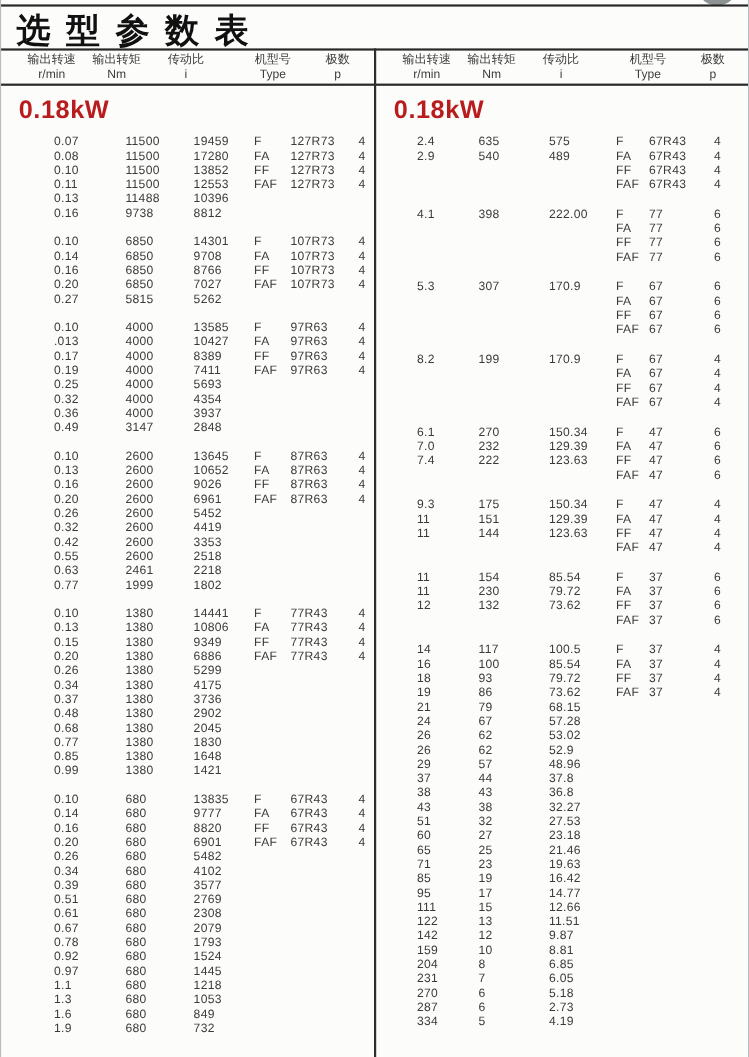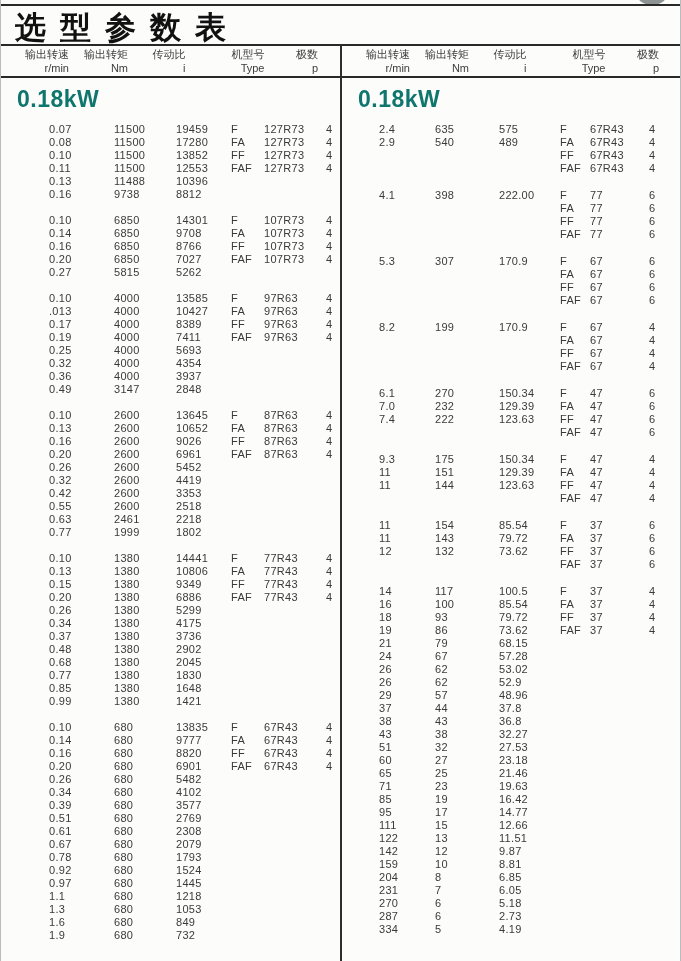--- a/index.html
+++ b/index.html
@@ -17,30 +17,30 @@
   .blob{position:absolute;top:-16px;left:636px;width:30px;height:21px;border-radius:50%;background:#8d9292;}
 
   .title{
     position:absolute;top:7px;left:0;width:100%;margin:0;text-align:left;
     font-size:31px;font-weight:bold;color:#111;letter-spacing:14px;text-indent:14px;white-space:nowrap;
   }
 
   .hdr{position:absolute;top:46px;height:30px;width:340px;}
   .hdr-left{left:0;}
   .hdr-right{left:341px;}
-  .hcell{position:absolute;top:1px;transform:translateX(-50%);text-align:right;
+  .hcell{position:absolute;top:1px;transform:translateX(-50%);text-align:center;
          font-size:11px;line-height:14px;color:#3d3d3d;white-space:nowrap;}
   .hcell .unit{display:block;}
   .h0{left:46px}.h1{left:105px}.h2{left:168px}.h3{left:247px}.h4{left:306px}
 
   .content{position:absolute;top:79px;left:0;width:681px;}
   .panel{position:absolute;top:0;width:340px;}
   .panel-left{left:0;}
   .panel-right{left:341px;}
-  .power{font-size:23px;font-weight:bold;color:#0f766e;margin:8px 0 12px 16px;
+  .power{font-size:23px;font-weight:bold;color:#b91c1c;margin:8px 0 12px 16px;
          line-height:24px;letter-spacing:0.5px;}
   .group{margin-bottom:13px;}
   .panel-right .group{margin-bottom:14px;}
   .row{height:13px;line-height:13px;font-size:11px;white-space:nowrap;color:#3a3a3a;}
   .row span{display:inline-block;vertical-align:top;letter-spacing:0.3px;}
 
   .panel-left  .c-speed{margin-left:48px;width:65px;}
   .panel-left  .c-torque{width:62px;}
   .panel-left  .c-ratio{width:55px;}
   .panel-left  .c-prefix{width:33px;}
@@ -191,21 +191,21 @@
             <div class="row"><span class="c-speed"></span><span class="c-torque"></span><span class="c-ratio"></span><span class="c-prefix">FAF</span><span class="c-model">47</span><span class="c-poles">6</span></div>
           </div>
           <div class="group">
             <div class="row"><span class="c-speed">9.3</span><span class="c-torque">175</span><span class="c-ratio">150.34</span><span class="c-prefix">F</span><span class="c-model">47</span><span class="c-poles">4</span></div>
             <div class="row"><span class="c-speed">11</span><span class="c-torque">151</span><span class="c-ratio">129.39</span><span class="c-prefix">FA</span><span class="c-model">47</span><span class="c-poles">4</span></div>
             <div class="row"><span class="c-speed">11</span><span class="c-torque">144</span><span class="c-ratio">123.63</span><span class="c-prefix">FF</span><span class="c-model">47</span><span class="c-poles">4</span></div>
             <div class="row"><span class="c-speed"></span><span class="c-torque"></span><span class="c-ratio"></span><span class="c-prefix">FAF</span><span class="c-model">47</span><span class="c-poles">4</span></div>
           </div>
           <div class="group">
             <div class="row"><span class="c-speed">11</span><span class="c-torque">154</span><span class="c-ratio">85.54</span><span class="c-prefix">F</span><span class="c-model">37</span><span class="c-poles">6</span></div>
-            <div class="row"><span class="c-speed">11</span><span class="c-torque">143</span><span class="c-ratio">79.72</span><span class="c-prefix">FA</span><span class="c-model">37</span><span class="c-poles">6</span></div>
+            <div class="row"><span class="c-speed">11</span><span class="c-torque">230</span><span class="c-ratio">79.72</span><span class="c-prefix">FA</span><span class="c-model">37</span><span class="c-poles">6</span></div>
             <div class="row"><span class="c-speed">12</span><span class="c-torque">132</span><span class="c-ratio">73.62</span><span class="c-prefix">FF</span><span class="c-model">37</span><span class="c-poles">6</span></div>
             <div class="row"><span class="c-speed"></span><span class="c-torque"></span><span class="c-ratio"></span><span class="c-prefix">FAF</span><span class="c-model">37</span><span class="c-poles">6</span></div>
           </div>
           <div class="group">
             <div class="row"><span class="c-speed">14</span><span class="c-torque">117</span><span class="c-ratio">100.5</span><span class="c-prefix">F</span><span class="c-model">37</span><span class="c-poles">4</span></div>
             <div class="row"><span class="c-speed">16</span><span class="c-torque">100</span><span class="c-ratio">85.54</span><span class="c-prefix">FA</span><span class="c-model">37</span><span class="c-poles">4</span></div>
             <div class="row"><span class="c-speed">18</span><span class="c-torque">93</span><span class="c-ratio">79.72</span><span class="c-prefix">FF</span><span class="c-model">37</span><span class="c-poles">4</span></div>
             <div class="row"><span class="c-speed">19</span><span class="c-torque">86</span><span class="c-ratio">73.62</span><span class="c-prefix">FAF</span><span class="c-model">37</span><span class="c-poles">4</span></div>
             <div class="row"><span class="c-speed">21</span><span class="c-torque">79</span><span class="c-ratio">68.15</span><span class="c-prefix"></span><span class="c-model"></span><span class="c-poles"></span></div>
             <div class="row"><span class="c-speed">24</span><span class="c-torque">67</span><span class="c-ratio">57.28</span><span class="c-prefix"></span><span class="c-model"></span><span class="c-poles"></span></div>

